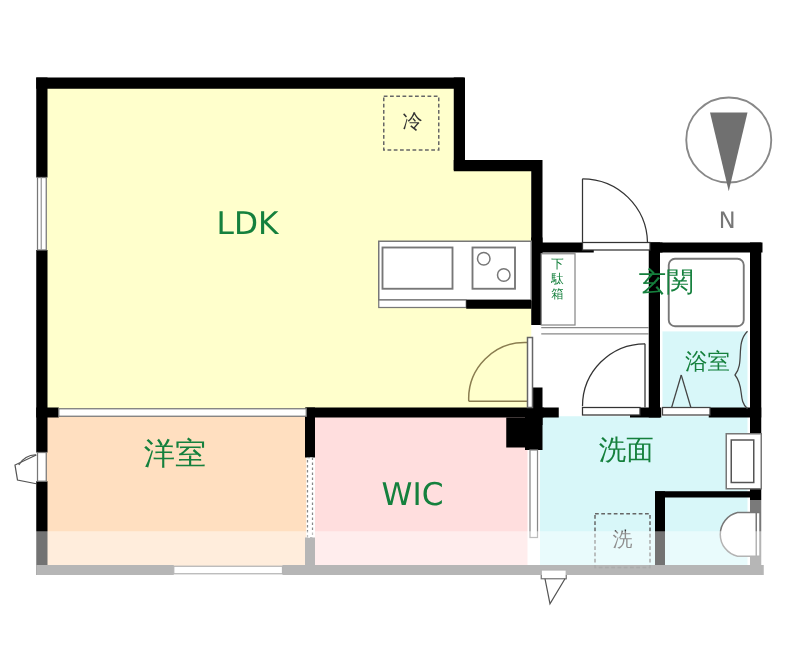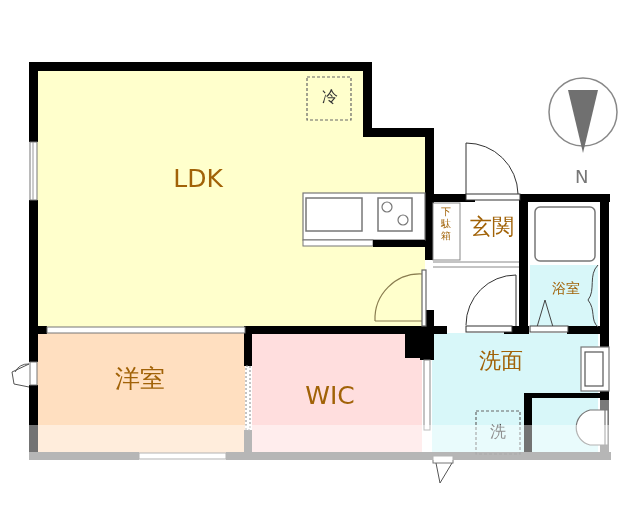--- a/index.html
+++ b/index.html
@@ -1,22 +1,22 @@
 <!DOCTYPE html>
 <html><head>
   <meta charset="utf-8">
   <style>
     html, body { margin: 0; padding: 0; background: #ffffff; }
     body { width: 640px; height: 523px; position: relative; overflow: hidden;
            font-family: "DejaVu Sans", "Liberation Sans", sans-serif; }
     #plan { position: absolute; left: 0; top: 0; width: 640px; height: 523px; }
-    .lbl { position: absolute; color: #a16207; text-align: center; white-space: nowrap; line-height: 1.15; }
+    .lbl { position: absolute; color: #15803d; text-align: center; white-space: nowrap; line-height: 1.15; }
     .lbl-big { font-size: 25px; }
     .lbl-mid { font-size: 22px; }
-    .lbl-small { font-size: 14px; }
+    .lbl-small { font-size: 18px; }
     .lbl-tiny { font-size: 10px; line-height: 1.2; }
     .lbl-mark { font-size: 16px; color: #333; }
     .fade { position: absolute; left: 0; width: 640px; top: 425px; height: 35px;
             background: rgba(255,255,255,0.45); pointer-events: none; }
     .compass-n { position: absolute; font-size: 18px; color: #777; }
   </style>
 </head>
 <body>
 
 <svg id="plan" viewBox="0 0 640 523" xmlns="http://www.w3.org/2000/svg">
@@ -146,27 +146,27 @@
   <g>
     <circle cx="583" cy="112" r="34" fill="#fff" stroke="#888" stroke-width="1.5"></circle>
     <polygon points="568,90 598,90 583,153" fill="#707070"></polygon>
   </g>
 </svg>
 
 <div class="lbl lbl-big" style="left:148px; top:165px; width:100px;">
   <div>LDK</div>
 </div>
 
-<div class="lbl lbl-big" style="left:95px; top:365px; width:90px;">
+<div class="lbl lbl-big" style="left:95px; top:349px; width:90px;">
   <div>洋室</div>
 </div>
 
 <div class="lbl lbl-big" style="left:290px; top:382px; width:80px;">WIC</div>
 
-<div class="lbl lbl-mid" style="left:462px; top:214px; width:60px;">玄関</div>
+<div class="lbl lbl-mid" style="left:462px; top:214px; width:60px;padding-left:41px;">玄関</div>
 
 <div class="lbl lbl-tiny" style="left:440px; top:206px; width:12px; white-space:normal; word-break:break-all;">下駄箱</div>
 
 <div class="lbl lbl-small" style="left:538px; top:280px; width:56px;">浴室</div>
 
 <div class="lbl lbl-mid" style="left:466px; top:348px; width:70px;">洗面</div>
 
 <div class="lbl lbl-mark" style="left:310px; top:88px; width:40px;">冷</div>
 <div class="lbl lbl-mark" style="left:478px; top:423px; width:40px;">洗</div>
 

